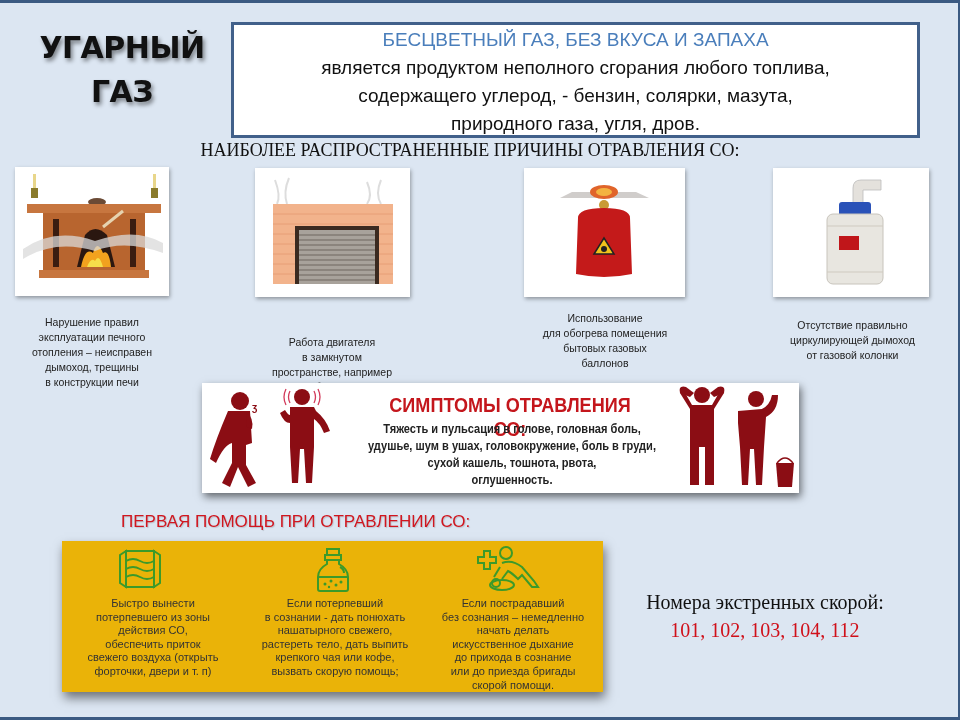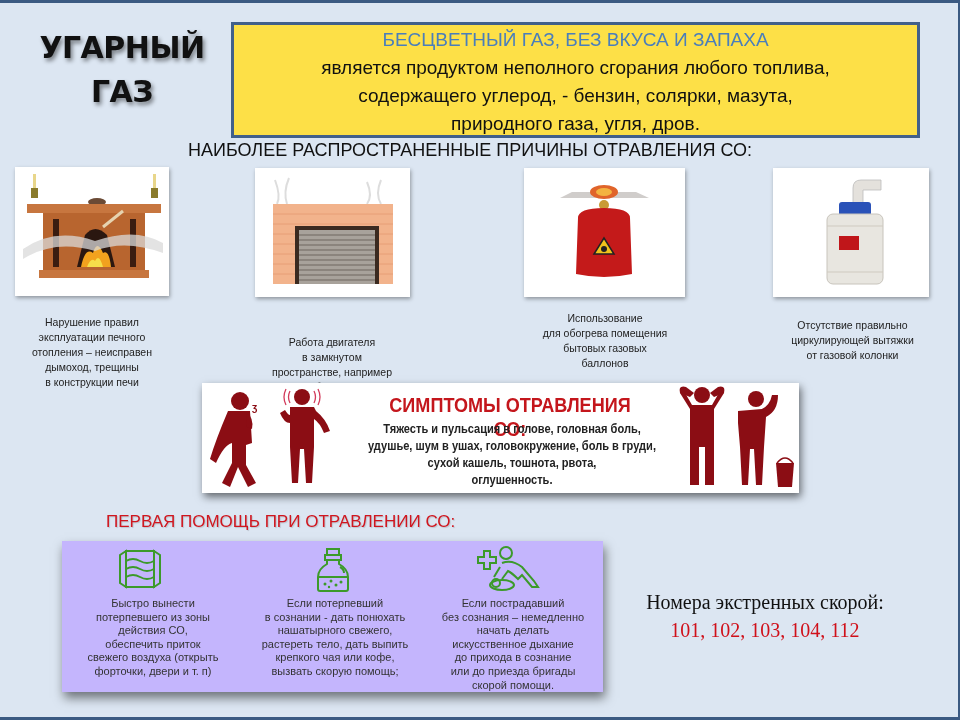--- a/index.html
+++ b/index.html
@@ -12,29 +12,29 @@
   .frame-bottom { position:absolute; left:0; bottom:0; width:960px; height:3px; background:#3b5a82; }
   .frame-right { position:absolute; right:0; top:0; width:2px; height:720px; background:#3b5a82; }
 
   .title {
     position:absolute; left:32px; top:26px; width:180px; text-align:center;
     font-family:"DejaVu Sans", sans-serif; font-weight:bold; font-size:30px; line-height:44px;
     color:#111; text-shadow:2px 3px 4px rgba(0,0,0,0.45); letter-spacing:-0.5px;
   }
   .info-box {
     position:absolute; left:231px; top:22px; width:683px; height:110px;
-    background:#fde047; border:3px solid #41608a; box-sizing:content-box;
+    background:#ffffff; border:3px solid #41608a; box-sizing:content-box;
     text-align:center; font-size:19px; line-height:28px; color:#111;
   }
   .info-box .headline { color:#4a7ebb; font-size:19px; margin-top:1px; }
   .info-box .line { display:block; }
 
   .causes-heading {
     position:absolute; left:0; top:140px; width:960px; text-align:center;
-    font-size:18px; color:#111; padding-left:0;
+    font-size:18px; color:#111; padding-left:0;font-family:Liberation Serif, serif;
   }
   .causes-heading span { margin-left:-20px; }
 
   .cause-card {
     position:absolute; background:#fff;
     box-shadow:1px 2px 4px rgba(0,0,0,0.35);
   }
   .cause-caption {
     position:absolute; text-align:center; font-size:10.5px; line-height:15px; color:#222;
   }
@@ -48,25 +48,25 @@
     font-family:"Liberation Sans", sans-serif; font-weight:bold; font-size:21px; color:#c4161c;
     transform:scaleX(0.86); transform-origin:center;
   }
   .symptoms-text {
     position:absolute; left:130px; top:37px; width:360px; text-align:center;
     font-weight:bold; font-size:13.5px; line-height:17px; color:#222;
     transform:scaleX(0.82); transform-origin:center;
   }
 
   .firstaid-heading {
-    position:absolute; left:106px; top:512px; font-size:17px; color:#d0161f;
+    position:absolute; left:121px; top:512px; font-size:17px; color:#d0161f;
     text-shadow:1px 1px 1px rgba(0,0,0,0.15);
   }
   .firstaid-panel {
-    position:absolute; left:62px; top:541px; width:541px; height:151px; background:#c4b5fd;
+    position:absolute; left:62px; top:541px; width:541px; height:151px; background:#eab308;
     box-shadow:2px 6px 10px rgba(0,0,0,0.5);
   }
   .aid-col { position:absolute; top:0; width:170px; text-align:center; }
   .aid-icon { position:absolute; top:6px; }
   .aid-text {
     position:absolute; top:56px; width:170px; text-align:center;
     font-size:11px; line-height:13.6px; color:#333;
   }
 
   .emergency {
@@ -185,21 +185,21 @@
     <path d="M80 38 L80 20 Q80 12 88 12 L108 12 L108 22 L90 22 L90 38 Z" fill="#e4e1dc" stroke="#bbb" stroke-width="0.8"></path>
     <rect x="66" y="34" width="32" height="14" rx="3" fill="#2a52b8"></rect>
     <rect x="54" y="46" width="56" height="70" rx="6" fill="#e8e6e0" stroke="#c8c4bc" stroke-width="1"></rect>
     <line x1="54" y1="58" x2="110" y2="58" stroke="#cfcac0"></line>
     <line x1="54" y1="104" x2="110" y2="104" stroke="#cfcac0"></line>
     <rect x="66" y="68" width="20" height="14" fill="#c0161a"></rect>
   </svg>
 </div>
 <div class="cause-caption" style="left:780px;top:318px;width:145px;">
   <div>Отсутствие правильно</div>
-  <div>циркулирующей вытяжки</div>
+  <div>циркулирующей дымоход</div>
   <div>от газовой колонки</div>
 </div>
 
 <div class="symptoms-banner">
   <svg style="position:absolute;left:0;top:0;" width="140" height="110" viewBox="0 0 140 110">
     <g fill="#8b0d14">
       <circle cx="38" cy="18" r="9"></circle>
       <path d="M26 28 L48 28 L50 60 L44 62 L44 82 L54 100 L46 104 L36 84 L28 104 L20 100 L30 80 L30 60 Q22 62 14 80 L8 76 Q14 56 26 28 Z"></path>
       <path d="M44 30 Q52 34 50 46 L45 44 Z"></path>
       <text x="50" y="28" font-size="10" font-family="Liberation Sans, sans-serif" font-weight="bold">ʒ</text>

